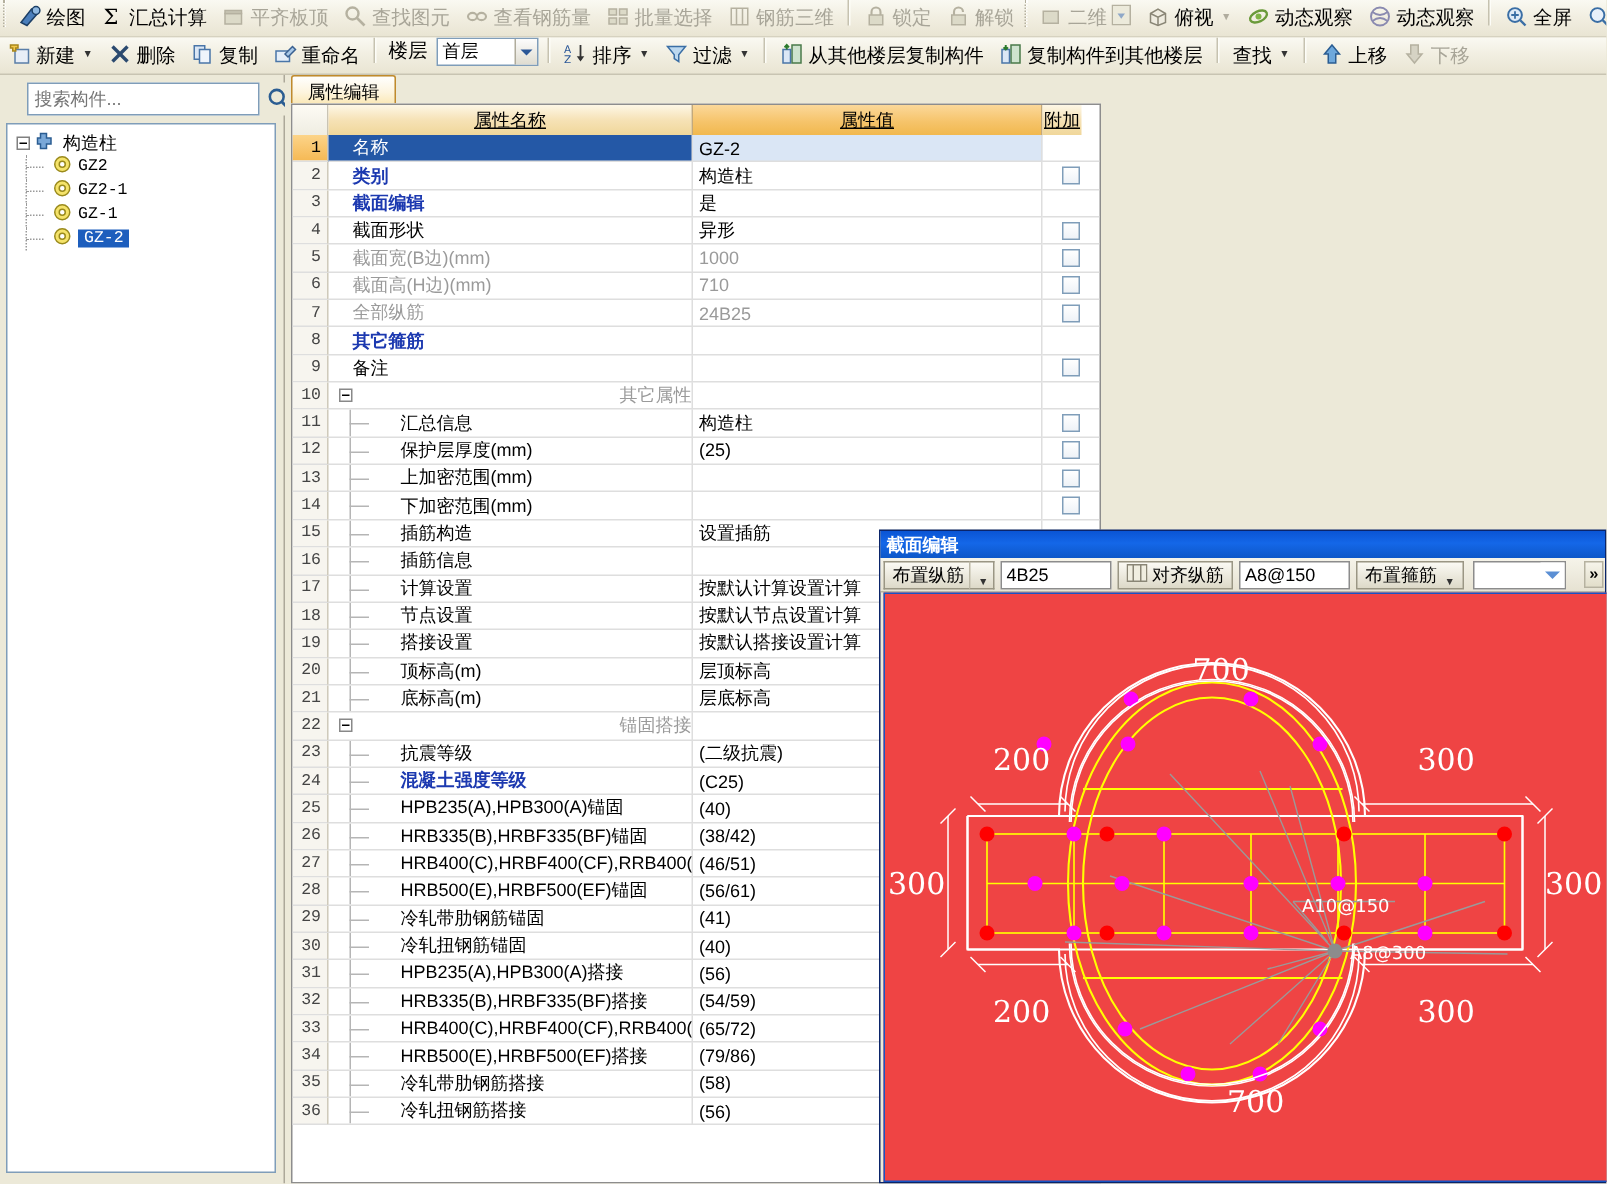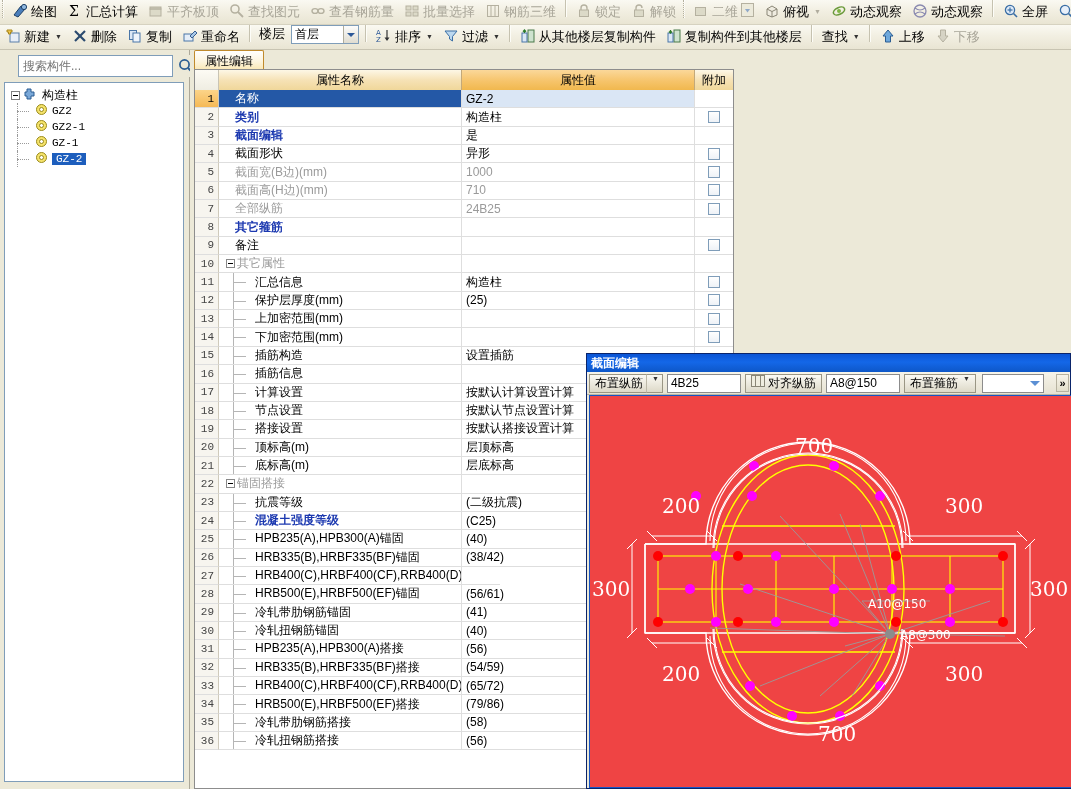--- a/index.html
+++ b/index.html
@@ -132,25 +132,26 @@
   
   .grid {
     position: absolute; left: 4px; top: 19px; width: 540px; height: 720px;
     border: 1px solid #8d8d8d; background: #fff; overflow: hidden;
   }
   .grid-head { display: flex; height: 20px; }
   .gh {
     font-size: 12px; display: flex; align-items: center; justify-content: center;
     border-right: 1px solid #c3a97a; color: #000;
     background: linear-gradient(to bottom,#fdf7e6 0%,#f6e2b6 50%,#f0d79a 100%);
+    text-decoration: underline;
   }
   .gh.idx { width: 24px; background: linear-gradient(to bottom,#fdfbf4,#efede2); border-right:1px solid #c9c4b4;}
   .gh.name { width: 243px; }
   .gh.value { width: 233px; background: linear-gradient(to bottom,#fbd89a 0%,#f6c46b 55%,#f1b84e 100%); }
-  .gh.attach { width: 38px; border-right: none; }
+  .gh.attach { width: 26px; border-right: none; }
 
   .grow { display: flex; height: 18.35px; font-size: 12px; }
   .gc {
     display: flex; align-items: center;
     border-bottom: 1px solid #dedede; border-right: 1px solid #dedede;
     overflow: hidden; white-space: nowrap;
   }
   .gc.idx {
     width: 24px; justify-content: flex-end; padding-right: 4px;
     background: #f7f5ef; color: #444; font-size: 11px;
@@ -163,22 +164,22 @@
 
   .grow.sel .gc.idx { background: linear-gradient(to bottom,#fcd489,#f5b955); color:#000; }
   .grow.sel .gc.name { background: #2458a6; }
   .grow.sel .gc.name .ntext { color: #fff; }
   .grow.sel .gc.value { background: #dae6f5; }
 
   .ntext { display: inline-block; }
   .ntext.blue { color: #1c39b0; font-weight: bold; }
   .ntext.grey { color: #9a9a9a; }
   .vtext.grey { color: #9a9a9a; }
-  .gc.name.ind1 { padding-left: 18px; }
-  .gc.name.ind2 { padding-left: 36px; }
+  .gc.name.ind1 { padding-left: 18px; justify-content: flex-end; }
+  .gc.name.ind2 { padding-left: 48px; }
 
   .treeline {
     position: absolute; left: 14px; top: 0; bottom: 0;
     border-left: 1px solid #b5b5b5;
   }
   .dash {
     position: absolute; left: 14px; top: 9px; width: 13px;
     border-top: 1px solid #b5b5b5;
   }
   .grp-box {
@@ -204,21 +205,21 @@
     color: #fff; font-size: 12px; font-weight: bold;
     display: flex; align-items: center; padding-left: 4px;
   }
   .dlg-toolbar {
     height: 23px; display: flex; align-items: center;
     background: linear-gradient(to bottom,#f6f4ea,#e6e2d2);
     border-bottom: 1px solid #b9b5a3;
     padding: 0 2px; position: relative;
   }
   .btn3d {
-    display: inline-flex; align-items: flex-start; height: 19px; padding: 0 5px;
+    display: inline-flex; align-items: flex-end; height: 19px; padding: 0 5px;
     background: linear-gradient(to bottom,#fbfaf4,#ddd9c8);
     border: 1px solid #9a9684; font-size: 12px; margin-right: 0;
   }
   .btn3d.split { border-right: none; padding-right: 3px; }
   .btn3d.arrowpart {
     padding: 0 3px; border-left: 1px solid #bdb9a8;
   }
   .txtfield {
     height: 19px; width: 74px; border: 1px solid #8c8c8c; background: #fff;
     font-size: 12px; display: flex; align-items: center; padding-left: 3px;
@@ -943,20 +944,23 @@
               <span class="vtext">(38/42)</span>
             </div>
             <div class="gc attach"></div>
           </div>
           <div class="grow">
             <div class="gc idx">27</div>
             <div class="gc name ind2">
               <span class="treeline"></span>
               <span class="dash"></span>
               <span class="ntext">HRB400(C),HRBF400(CF),RRB400(D)锚</span>
+            </div>
+            <div class="gc value">
+              <span class="vtext">(46/51)</span>
             </div>
             <div class="gc attach"></div>
           </div>
           <div class="grow">
             <div class="gc idx">28</div>
             <div class="gc name ind2">
               <span class="treeline"></span>
               <span class="dash"></span>
               <span class="ntext">HRB500(E),HRBF500(EF)锚固</span>
             </div>

